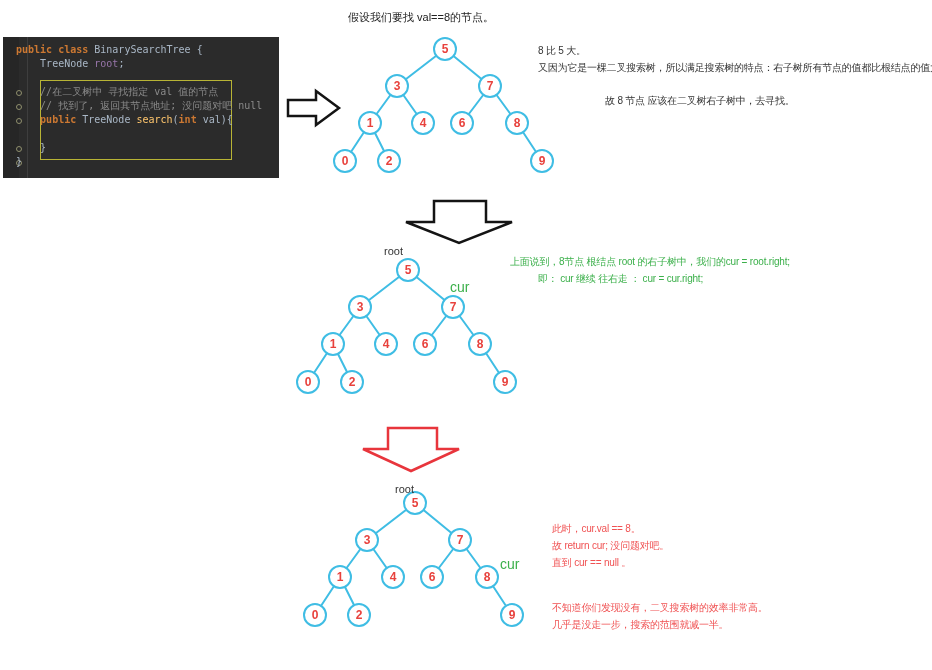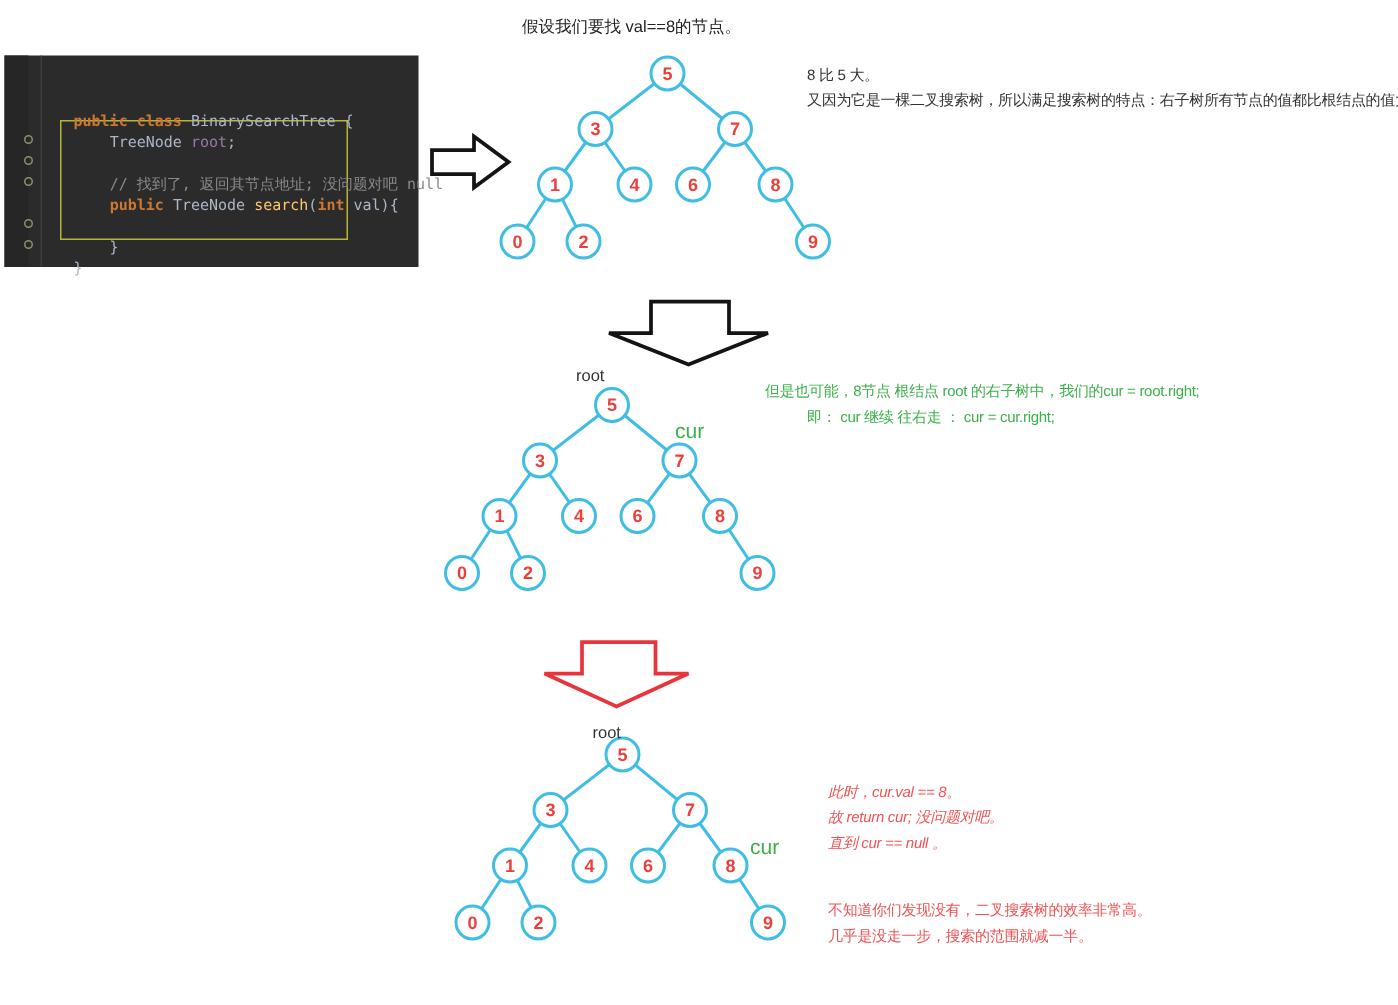--- a/index.html
+++ b/index.html
@@ -12,21 +12,21 @@
   
   .code-panel{position:absolute;left:3px;top:37px;width:276px;height:141px;
               background:var(--code_background);
               font-family:"DejaVu Sans Mono","Liberation Mono",monospace;font-size:10px;}
   .code-strip{position:absolute;left:0;top:0;width:16px;height:141px;background:#262626;}
   .gutter-line{position:absolute;left:24px;top:0;width:1px;height:141px;background:#3e3e3e;}
   .hl-box{position:absolute;left:37px;top:43px;width:190px;height:78px;
           border:1px solid var(--highlight_box_yellow);}
   .gutter-marker{position:absolute;left:13px;width:6px;height:6px;border:1px solid #8f8f6d;
                  border-radius:50%;box-sizing:border-box;}
-  .code-lines{position:absolute;left:46px;top:6px;right:2px;margin-top:32px;}
+  .code-lines{position:absolute;left:13px;top:6px;right:2px;}
   .code-line{height:14px;line-height:14px;white-space:pre;}
   .tok-kw{color:var(--code_keyword);font-weight:bold;}
   .tok-pl{color:var(--code_plain);}
   .tok-cm{color:var(--code_comment);}
   .tok-method{color:var(--code_method);}
   .tok-field{color:var(--code_field);}
 
   
   .arrow{position:absolute;}
   .arrow polygon{fill:#fff;}
@@ -50,21 +50,21 @@
   .tree-label-cur{color:var(--annotation_green);font-size:14px;}
 
   
   .ann{position:absolute;font-size:10px;line-height:17px;color:#333;
        letter-spacing:-0.2px;white-space:nowrap;}
   #ann-step1{left:538px;top:42px;}
   #ann-step1c{left:605px;top:92px;}
   #ann-step2{left:543px;top:206px;}
   #ann-green{left:510px;top:253px;color:var(--annotation_green);}
   #ann-green .indent{padding-left:28px;}
-  #ann-red1{left:552px;top:520px;color:var(--annotation_red);font-style:italic;}
+  #ann-red1{left:552px;top:520px;color:var(--annotation_red);}
   #ann-red2{left:552px;top:599px;color:var(--annotation_red);}
 </style>
 </head>
 <body>
 
 <div class="canvas">
 
   <div class="title">假设我们要找 val==8的节点。</div>
 
   <div class="code-panel">
@@ -73,20 +73,21 @@
     <div class="hl-box"></div>
     <span class="gutter-marker" style="top:53px"></span>
     <span class="gutter-marker" style="top:67px"></span>
     <span class="gutter-marker" style="top:81px"></span>
     <span class="gutter-marker" style="top:109px"></span>
     <span class="gutter-marker" style="top:123px"></span>
     <div class="code-lines" id="code-lines">
         <div class="code-line"><span class="tok-kw">public class </span><span class="tok-pl">BinarySearchTree </span><span class="tok-pl">{</span></div>
         <div class="code-line"><span class="tok-pl">    </span><span class="tok-pl">TreeNode </span><span class="tok-field">root</span><span class="tok-pl">;</span></div>
         <div class="code-line">&nbsp;</div>
+        <div class="code-line"><span class="tok-pl">    </span><span class="tok-cm">//在二叉树中 寻找指定 val 值的节点</span></div>
         <div class="code-line"><span class="tok-pl">    </span><span class="tok-cm">// 找到了, 返回其节点地址; 没问题对吧 null</span></div>
         <div class="code-line"><span class="tok-pl">    </span><span class="tok-kw">public </span><span class="tok-pl">TreeNode </span><span class="tok-method">search</span><span class="tok-pl">(</span><span class="tok-kw">int</span><span class="tok-pl"> val){</span></div>
         <div class="code-line">&nbsp;</div>
         <div class="code-line"><span class="tok-pl">    }</span></div>
         <div class="code-line"><span class="tok-pl">}</span></div>
       </div>
   </div>
 
   <svg class="arrow arrow-right arrow-black" width="56" height="40">
     <polygon points="2,12 30,12 30,3 53,20 30,37 30,28 2,28"></polygon>
@@ -189,24 +190,25 @@
         <circle cx="64" cy="130" r="11" class="tree-node-circle"></circle>
         <text x="64" y="134" class="tree-node-value">2</text>
         <circle cx="217" cy="130" r="11" class="tree-node-circle"></circle>
         <text x="217" y="134" class="tree-node-value">9</text>
       </svg><span class="tree-label tree-label-root" style="left: 100px; top: -2px;">root</span><span class="tree-label tree-label-cur" style="left: 205px; top: 71px;">cur</span></div>
 
   <div class="ann" id="ann-step1">
     <div>8 比 5 大。</div>
     <div>又因为它是一棵二叉搜索树，所以满足搜索树的特点：右子树所有节点的值都比根结点的值大。</div>
   </div>
+  <div class="ann" id="ann-step1c">故 8 节点 应该在二叉树右子树中，去寻找。</div>
 
 
   <div class="ann" id="ann-green">
-    <div>但是也可能，8节点 根结点 root 的右子树中，我们的cur = root.right;</div>
+    <div>上面说到，8节点 根结点 root 的右子树中，我们的cur = root.right;</div>
     <div class="indent">即： cur 继续 往右走 ： cur = cur.right;</div>
   </div>
 
   <div class="ann" id="ann-red1">
     <div>此时，cur.val == 8。</div>
     <div>故 return cur; 没问题对吧。</div>
     <div>直到 cur == null 。</div>
   </div>
   <div class="ann" id="ann-red2">
     <div>不知道你们发现没有，二叉搜索树的效率非常高。</div>

